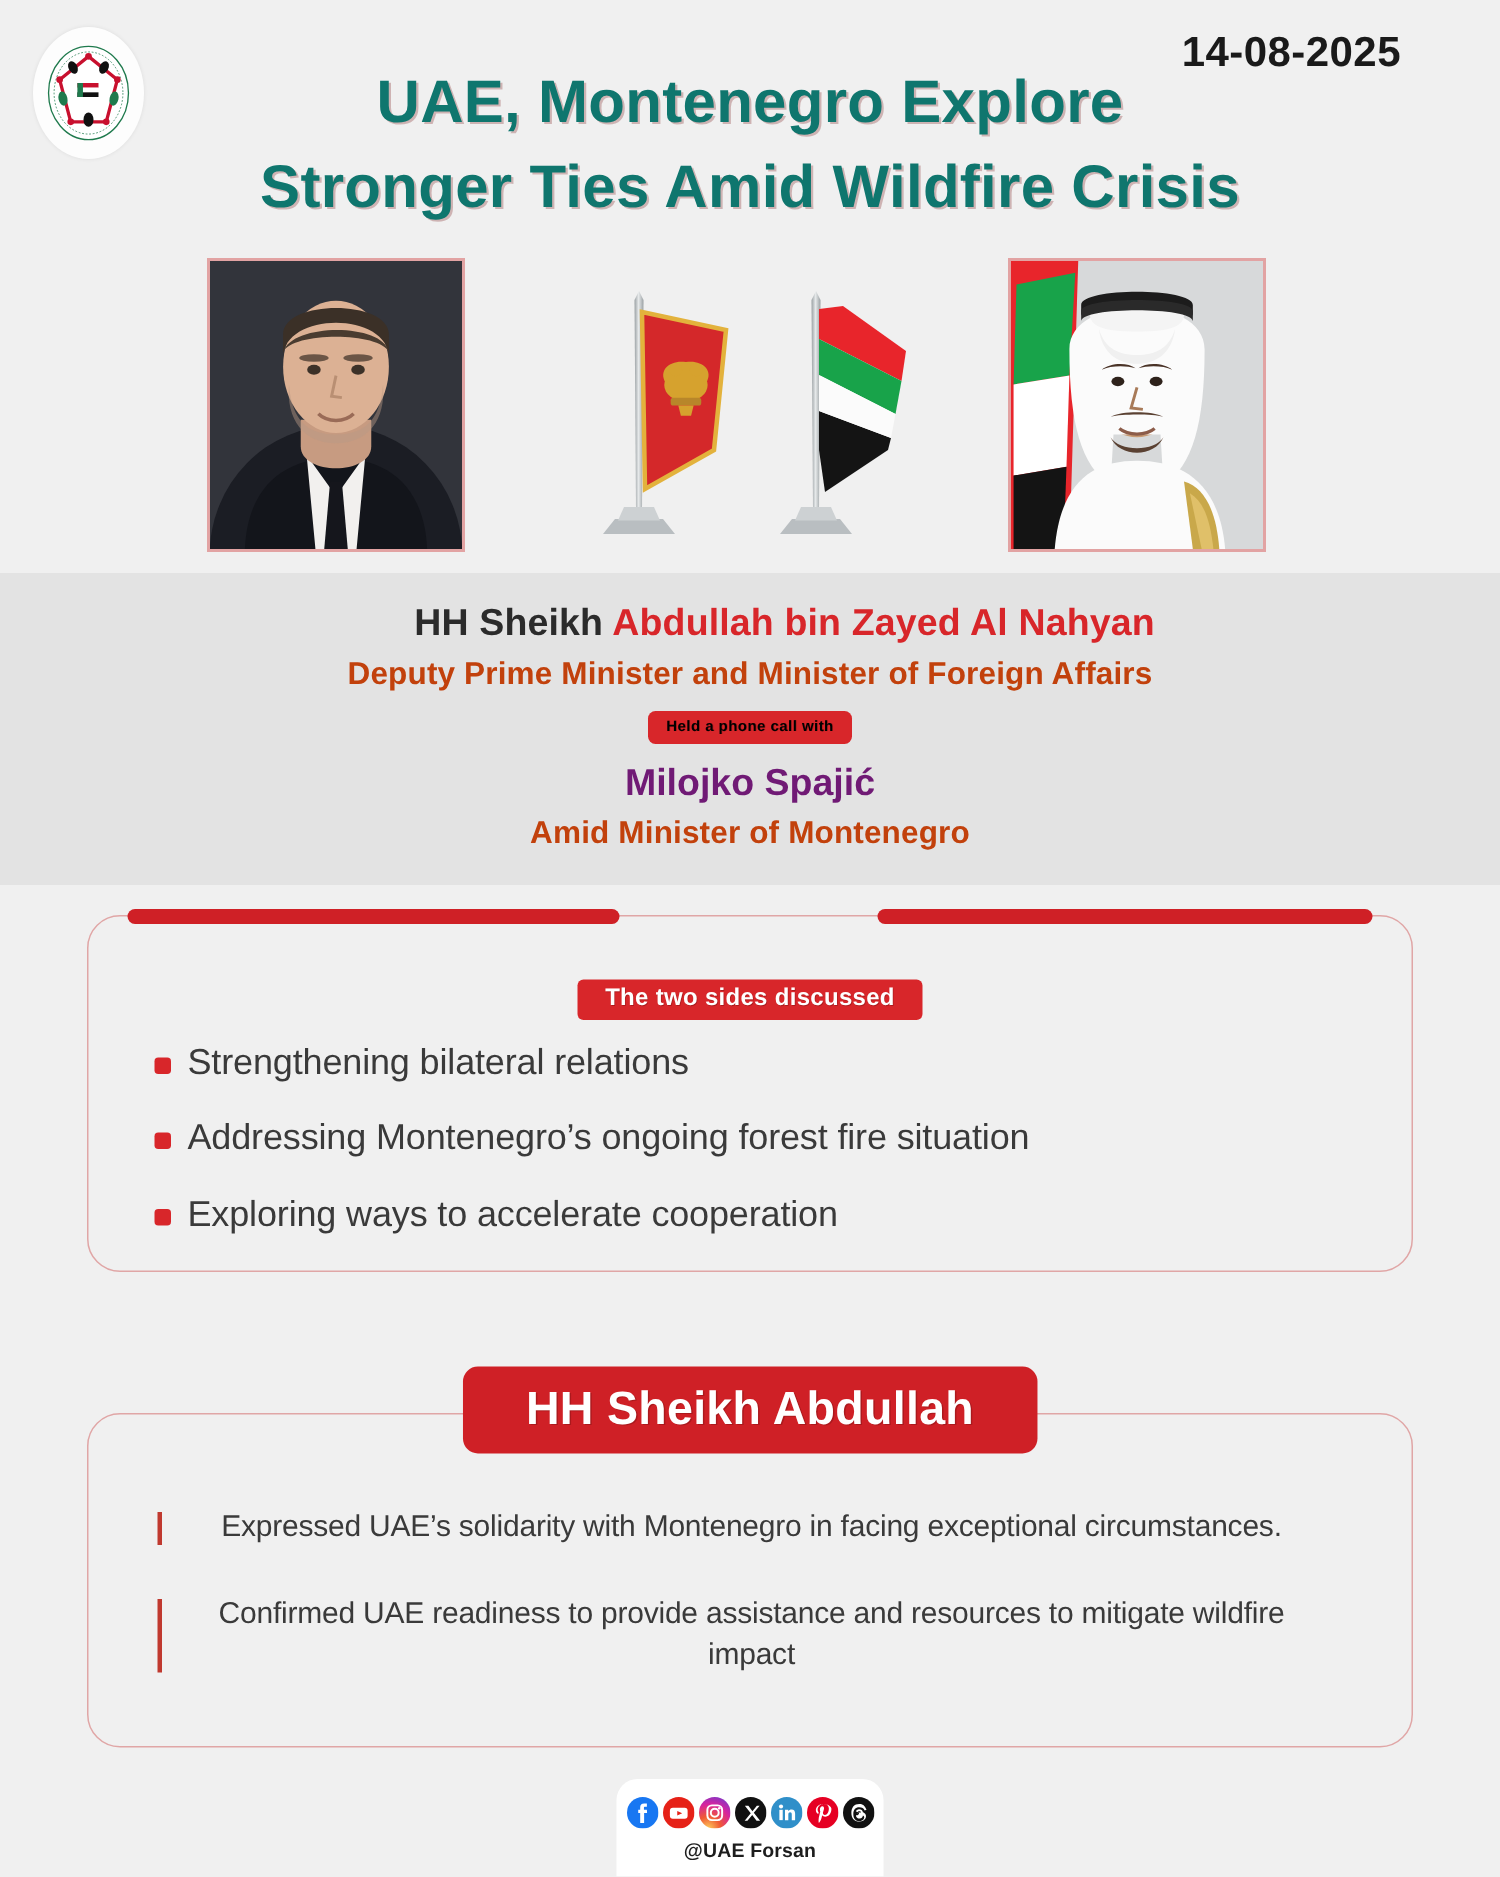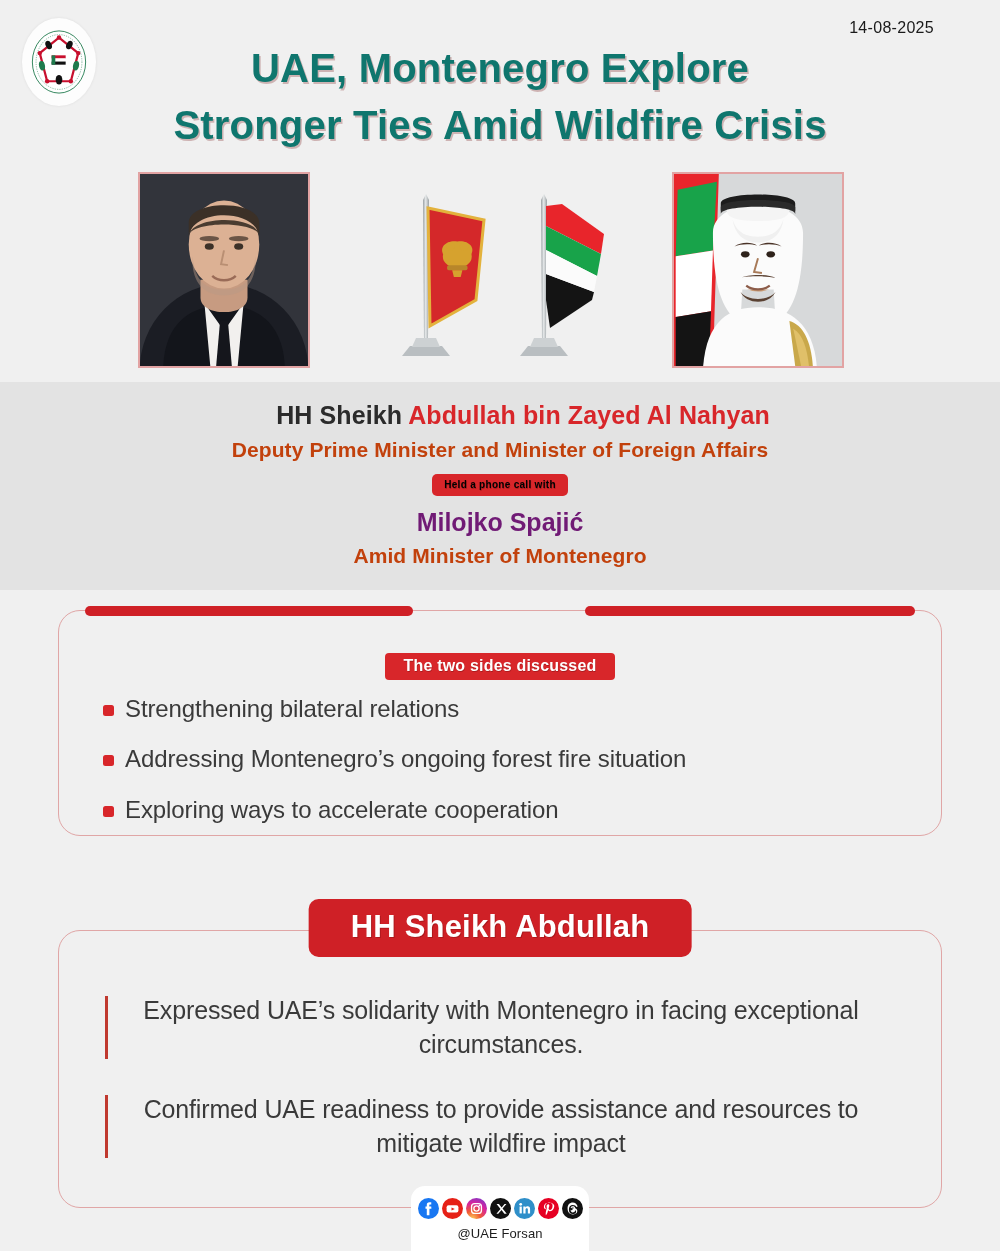--- a/index.html
+++ b/index.html
@@ -27,22 +27,22 @@
     border-radius: 50%;
     background: #fdfdfd;
     box-shadow: 0 0 3px rgba(0,0,0,.08);
   }
   .logo svg { display: block; width: 100%; height: 100%; }
 
   .date {
     position: absolute;
     right: 66px;
     top: 19px;
-    font-size: 16px;
-    font-weight: normal;
+    font-size: 28px;
+    font-weight: bold;
     color: #1a1a1a;
     letter-spacing: .3px;
   }
 
   .title {
     position: absolute;
     left: 0; right: 0;
     top: 40px;
     text-align: center;
     color: #0f766e;
@@ -126,21 +126,21 @@
 
   
   .card {
     position: relative;
     margin: 0 auto;
     width: 884px;
     border: 1.3px solid #e0a6a6;
     border-radius: 22px;
     background: #f0f0f0;
   }
-  .card1 { margin-top: 20px; padding: 42px 0 12px; }
+  .card1 { margin-top: 20px; padding: 42px 0 24px; }
 
   .topbar-left, .topbar-right {
     position: absolute;
     top: -5px;
     height: 10px;
     background: #cf2026;
     border-radius: 6px;
   }
   .topbar-left  { left: 26px;  width: 328px; }
   .topbar-right { right: 26px; width: 330px; }
@@ -197,21 +197,21 @@
     padding: 10px 42px 12px;
     border-radius: 10px;
     white-space: nowrap;
     letter-spacing: .2px;
     text-shadow: 1px 1px 0 rgba(90,10,10,.3);
   }
   .statement {
     position: relative;
     margin: 0 60px 30px 46px;
     padding-left: 16px;
-    font-size: 25px;
+    font-size: 20px;
     line-height: 1.38;
     color: #3a3a3a;
     letter-spacing: -.15px;
   }
   .statement:last-child { margin-bottom: 0; }
   .statement::before {
     content: "";
     position: absolute;
     left: 0; top: 3px; bottom: 3px;
     width: 3px;
@@ -233,21 +233,21 @@
   .social {
     display: flex;
     justify-content: center;
     align-items: center;
     gap: 3px;
   }
   .social svg { display: block; width: 21px; height: 21px; }
   .handle {
     margin-top: 7px;
     font-size: 13px;
-    font-weight: normal;
+    font-weight: bold;
     color: #1d1d1d;
     letter-spacing: .1px;
   }
 </style>
 </head>
 <body>
 
 <div class="header">
 
   <div class="logo">

